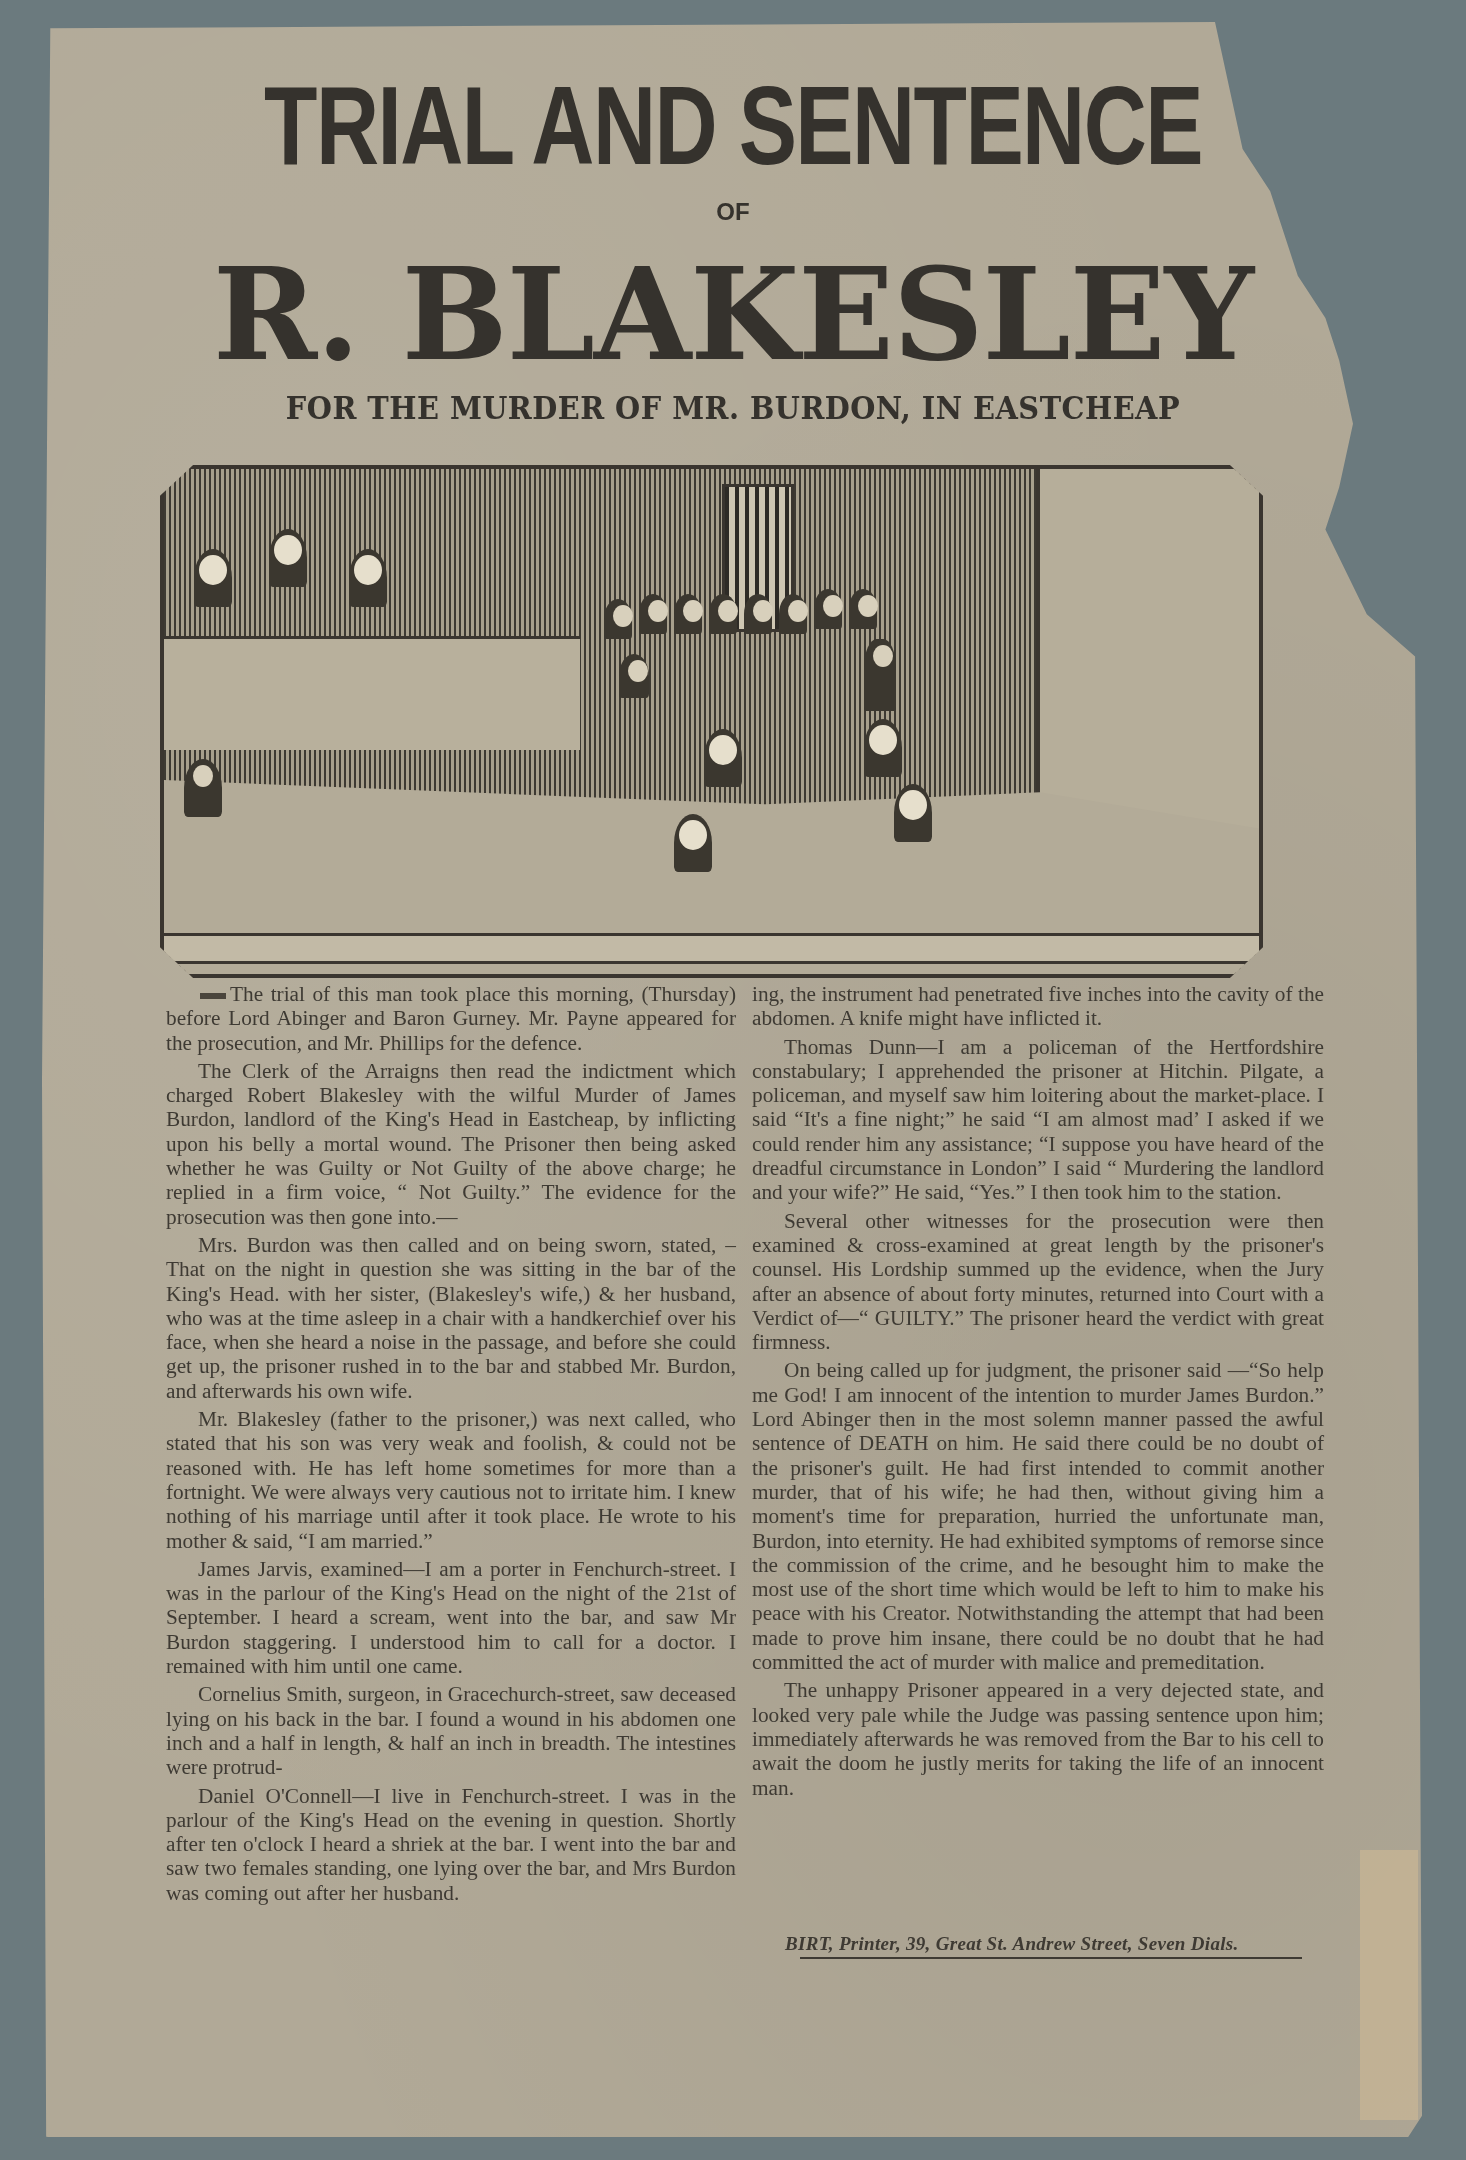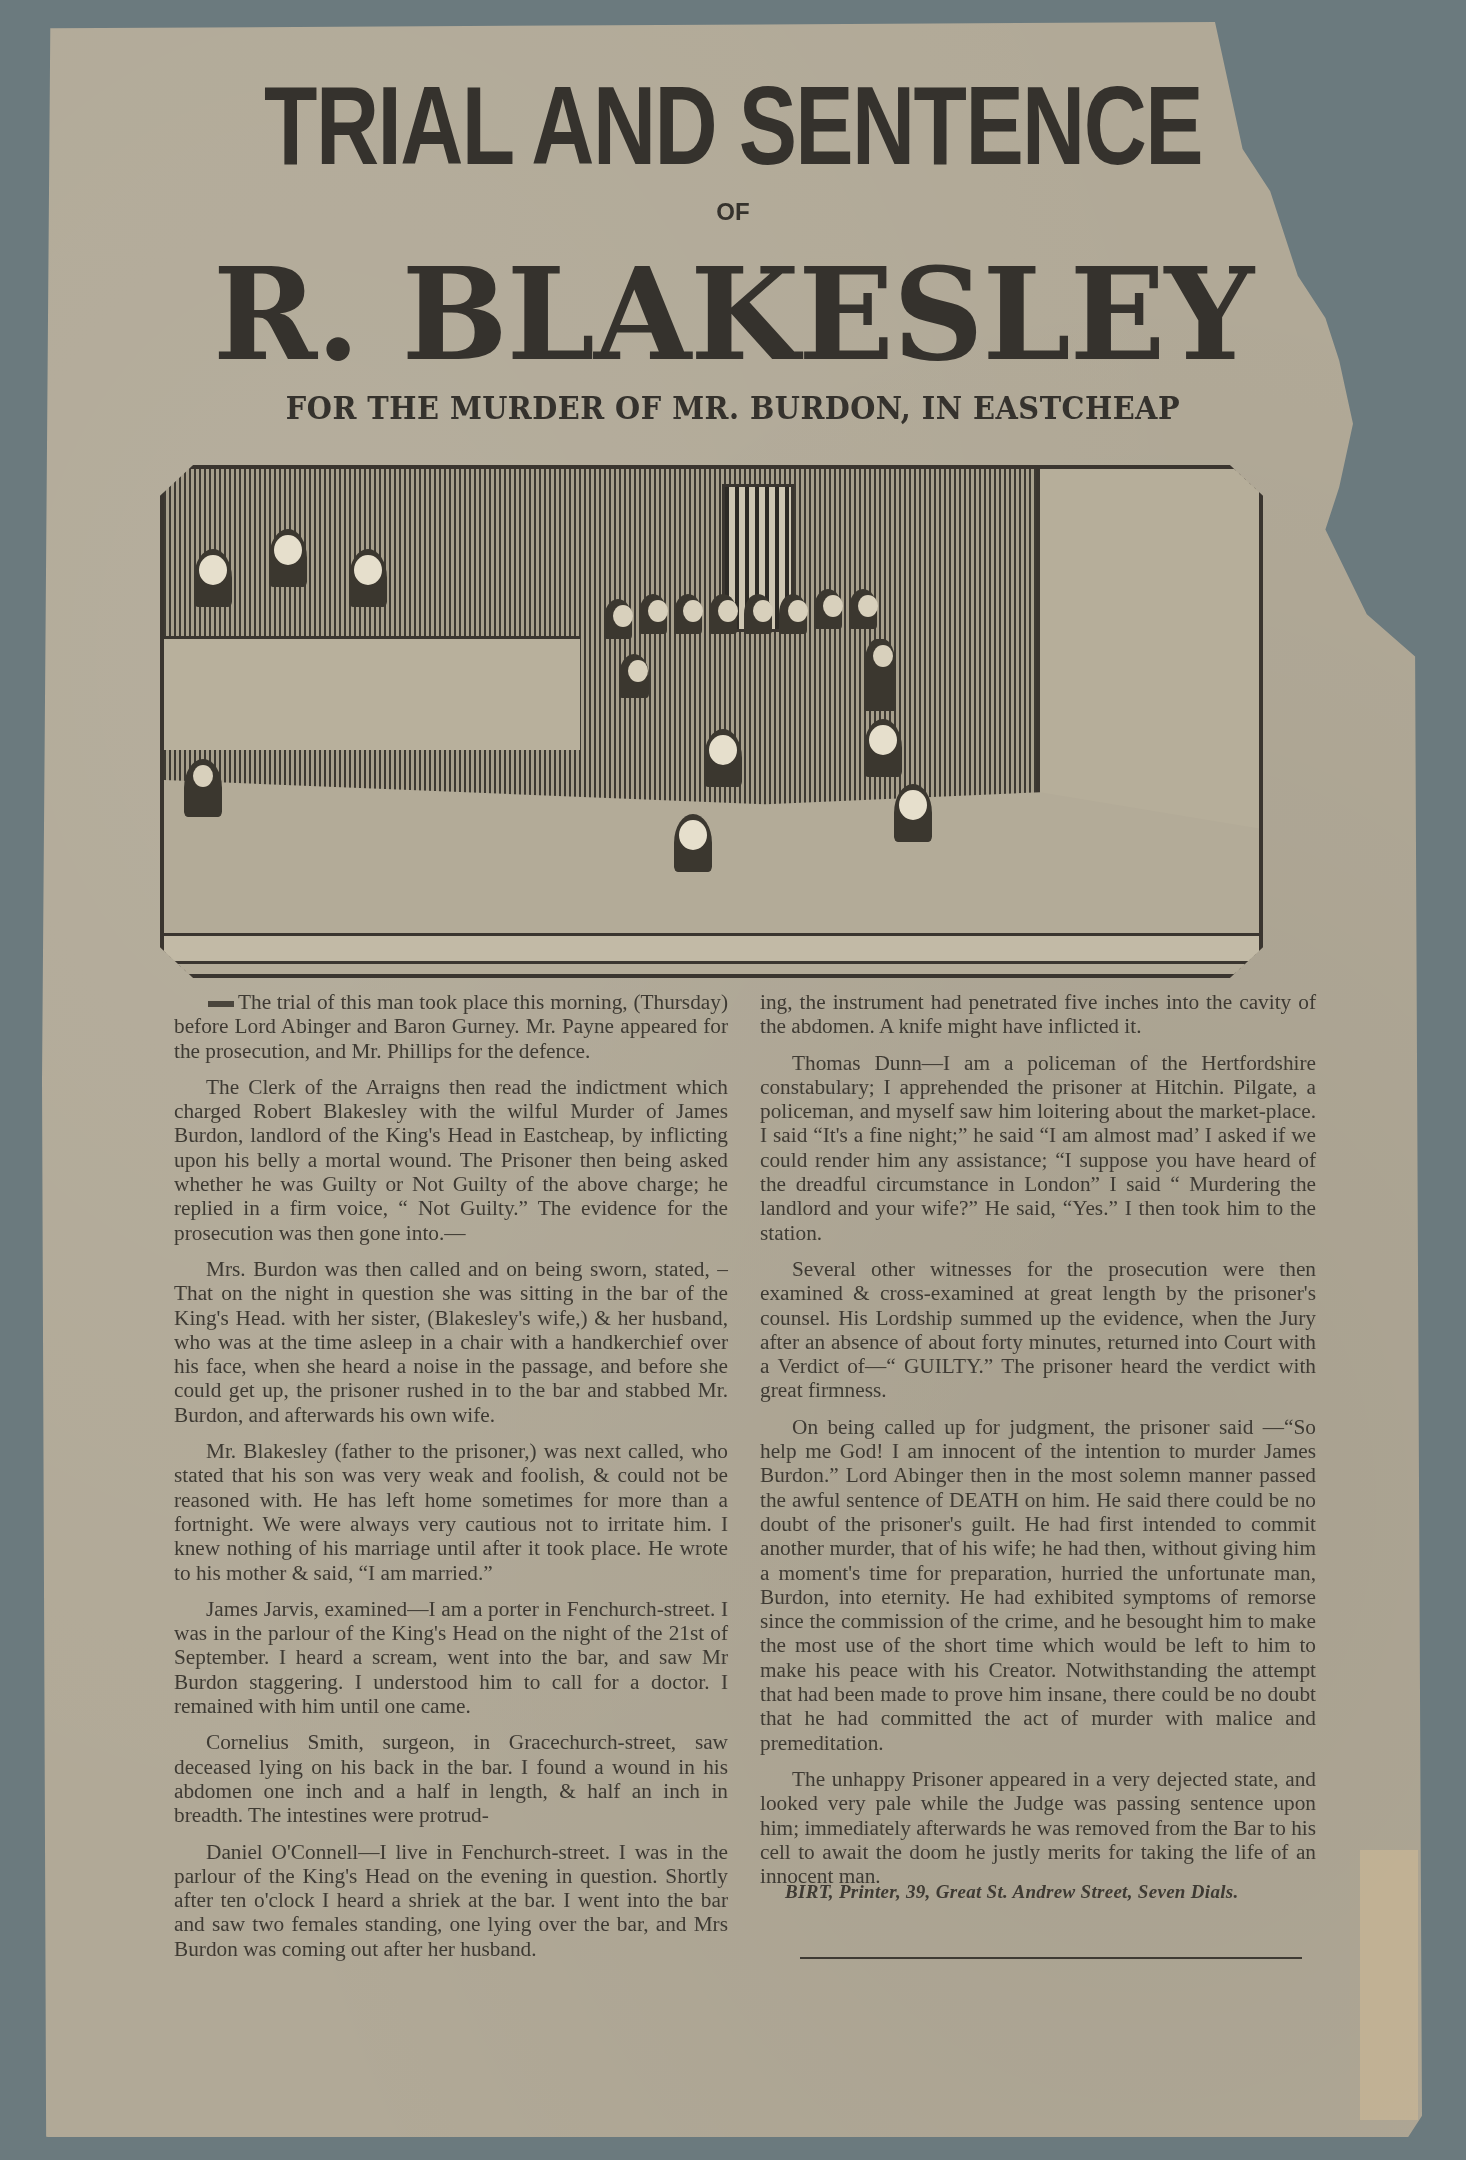--- a/index.html
+++ b/index.html
@@ -52,26 +52,26 @@
   .wig::before { background:#e6dfcc; width:28px; height:30px; left:5px; }
   .rail { position:absolute; left:0; bottom:2%; width:100%; height:5%; background:#c2baa6; border-top:3px solid #3a352f; border-bottom:3px solid #3a352f; }
 
   .col {
     position:absolute; top:978px; width:578px;
     color:#3e3a33; font-size:21.3px; line-height:24.3px;
     text-align:justify;
   }
   .col.left { left:162px; }
   .col.right { left:748px; width:580px; }
-  .col p { margin:12px; text-indent:32px; }
+  .col p { margin:4px; text-indent:32px; }
   .col p.first { text-indent:34px; }
   .pointer { display:inline-block; width:26px; height:6px; background:#4a453c; margin-right:4px; vertical-align:middle; }
   .rule { position:absolute; left:800px; top:1957px; width:502px; height:2px; background:#3e3a33; }
   .imprint {
-    position:absolute; left:785px; top:1881px; font-size:19px; font-style:italic; font-weight:bold;
+    position:absolute; left:785px; top:1933px; font-size:19px; font-style:italic; font-weight:bold;
     color:#3e3a33; letter-spacing:0.3px;
   }
 </style>
 </head>
 <body>
 
 <div class="sheet"></div>
 <div class="tape"></div>
 
 <div class="headline h1">TRIAL AND SENTENCE</div>

